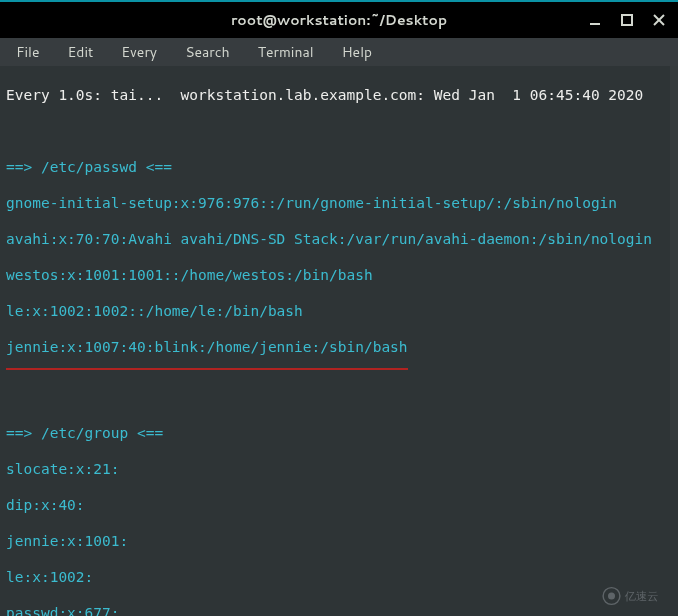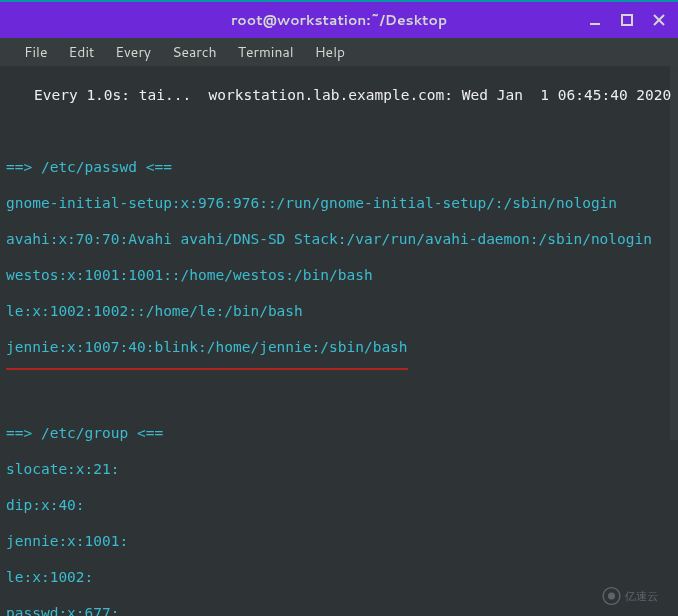--- a/index.html
+++ b/index.html
@@ -9,21 +9,21 @@
     width: 678px;
     height: 616px;
     overflow: hidden;
     position: relative;
   }
   .window {
     background: #2e3436;
     border-top: 2px solid #0b93a6;
   }
   .titlebar {
-    background: #6d28d9;
+    background: #000000;
     height: 36px;
     display: flex;
     align-items: center;
     justify-content: center;
     position: relative;
     color: #d3d7cf;
     font-family: Cantarell, "DejaVu Sans", sans-serif;
     font-weight: 600;
     font-size: 14px;
   }
@@ -44,42 +44,42 @@
     justify-content: center;
     color: #d3d7cf;
     cursor: pointer;
   }
   .titlebar .ctl svg { width: 12px; height: 12px; }
   .menubar {
     background: #373c3f;
     height: 28px;
     display: flex;
     align-items: flex-start;
-    padding: 0 16px;
-    gap: 5px;
+    padding: 0 8px;
+    gap: 12px;
     font-family: Cantarell, "DejaVu Sans", sans-serif;
     font-size: 14px;
     color: #d3d7cf;
   }
   .menubar .menu-item {
     padding: 4px 8px;
     cursor: pointer;
   }
   .terminal-body {
     background: #2e3436;
     padding: 2px 6px 4px 6px;
     font-size: 14.5px;
     line-height: 18px;
     color: #d3d7cf;
     white-space: pre;
     letter-spacing: 0;
   }
   .term-line { white-space: pre; }
   .cyan { color: #3bbcd0; }
-  .white { color: #eeeeec; margin-left: 28px; }
+  .white { color: #eeeeec; }
   .underline-red {
     border-bottom: 2px solid #b02321;
     padding-bottom: 12px;
     display: inline-block;
   }
   .watermark {
     position: absolute;
     right: 6px;
     bottom: 6px;
     width: 72px;

